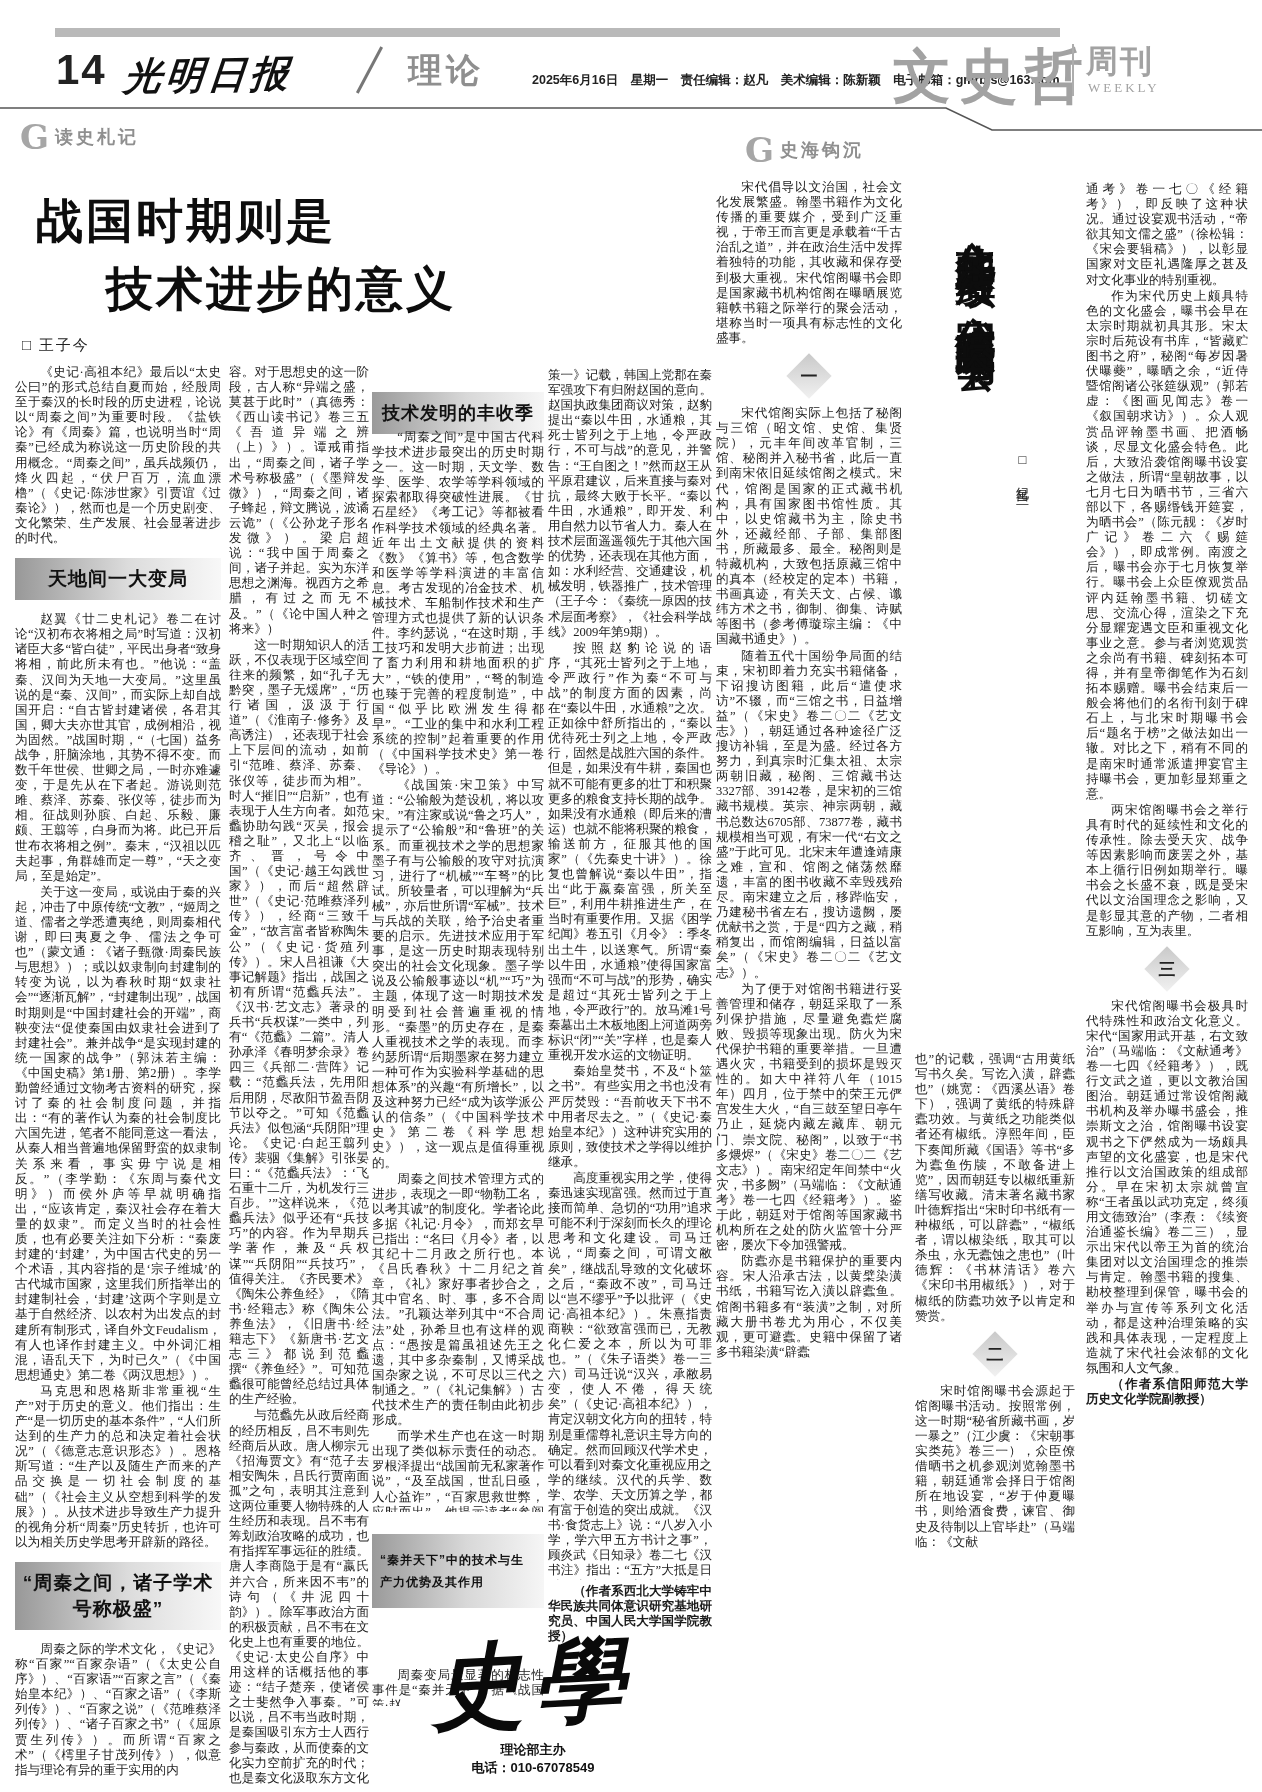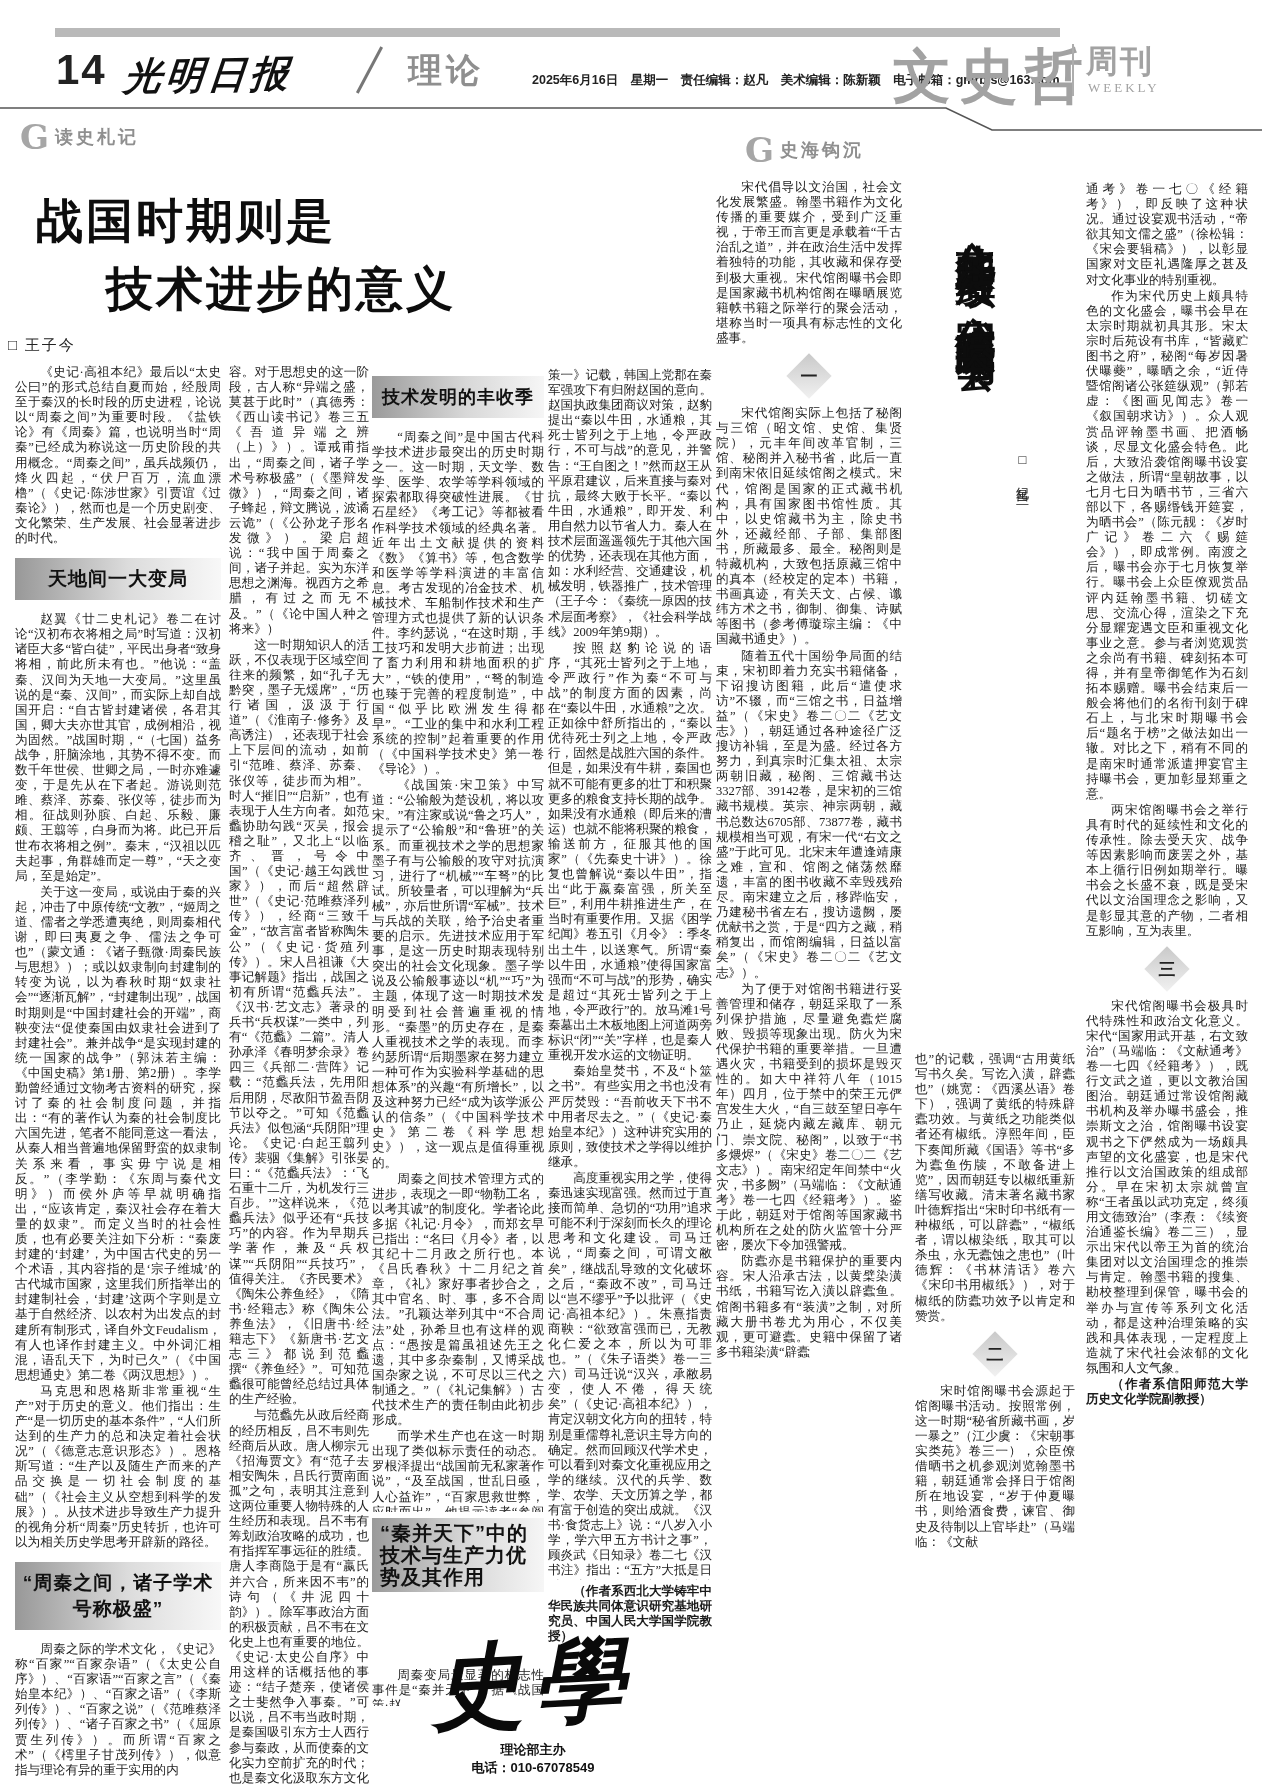--- a/index.html
+++ b/index.html
@@ -39,21 +39,21 @@
   .para{font-size:12.6px;line-height:15.1px;text-indent:2em;margin:0 0 1px 0;}
   .para.noindent{text-indent:0;}
   .credit{font-weight:bold;text-indent:2em;}
   .subhead{background:linear-gradient(90deg,#989898 0%,#dcdcdc 55%,#f8f8f8 100%);
            font-family:"Liberation Sans",sans-serif;font-weight:900;color:#111;
            font-size:19px;line-height:26px;text-align:center;text-indent:0;
            padding:8px 6px;margin:12px 0 12px 0;letter-spacing:1px;}
   .boxtitle{position:absolute;background:linear-gradient(90deg,#9a9a9a 0%,#d8d8d8 55%,#f6f6f6 100%);
             font-family:"Liberation Sans",sans-serif;font-weight:900;color:#111;
             display:flex;align-items:center;justify-content:center;text-align:left;
-            letter-spacing:1px;padding:4px 8px;box-sizing:border-box;}
+            letter-spacing:1px;padding:4px 8px;box-sizing:border-box;margin-top:16px;}
   .sec-divider{display:flex;justify-content:center;margin:14px 0;}
   .diamond{width:32px;height:32px;background:linear-gradient(135deg,#c9c9c9,#f1f1f1);
            transform:rotate(45deg);display:flex;align-items:center;justify-content:center;}
   .diamond i{transform:rotate(-45deg);font-style:normal;font-weight:bold;font-size:17px;color:#222;}
   
   .seal-wrap{position:absolute;text-align:center;}
   .seal-text{font-size:92px;font-weight:900;font-style:italic;color:#0a0a0a;line-height:1.05;
              transform:rotate(-3deg);letter-spacing:10px;}
   .seal-org{font-family:"Liberation Sans",sans-serif;font-size:13px;font-weight:bold;color:#111;margin-top:8px;}
   .seal-phone{font-family:"Liberation Sans",sans-serif;font-size:13px;font-weight:bold;color:#111;}
@@ -81,21 +81,21 @@
     <polyline points="0,108 946,108 992,130 1262,130" fill="none" stroke="#555" stroke-width="1.6"></polyline>
   </svg>
 
   <div class="badge" style="left:20px;top:120px;">
     <span class="gicon">G</span>
     <span class="blabel">读史札记</span>
   </div>
 
   <div class="headline" style="left:36px;top:190px;">战国时期则是</div>
   <div class="headline" style="left:106px;top:258px;">技术进步的意义</div>
-  <div class="byline" style="left:8px;top:336px;">□ 王子今</div>
+  <div class="byline" style="left:22px;top:336px;">□ 王子今</div>
 
   <div class="col" style="left:15px;top:365px;width:206px;height:1420px;">
       <div class="para">《史记·高祖本纪》最后以“太史公曰”的形式总结自夏而始，经殷周至于秦汉的长时段的历史进程，论说以“周秦之间”为重要时段。《盐铁论》有《周秦》篇，也说明当时“周秦”已经成为称说这一历史阶段的共用概念。“周秦之间”，虽兵战频仍，烽火四起，“伏尸百万，流血漂橹”（《史记·陈涉世家》引贾谊《过秦论》），然而也是一个历史剧变、文化繁荣、生产发展、社会显著进步的时代。</div>
       <div class="subhead">天地间一大变局</div>
       <div class="para">赵翼《廿二史札记》卷二在讨论“汉初布衣将相之局”时写道：汉初诸臣大多“皆白徒”，平民出身者“致身将相，前此所未有也。”他说：“盖秦、汉间为天地一大变局。”这里虽说的是“秦、汉间”，而实际上却自战国开启：“自古皆封建诸侯，各君其国，卿大夫亦世其官，成例相沿，视为固然。”战国时期，“（七国）益务战争，肝脑涂地，其势不得不变。而数千年世侯、世卿之局，一时亦难遽变，于是先从在下者起。游说则范雎、蔡泽、苏秦、张仪等，徒步而为相。征战则孙膑、白起、乐毅、廉颇、王翦等，白身而为将。此已开后世布衣将相之例”。秦末，“汉祖以匹夫起事，角群雄而定一尊”，“天之变局，至是始定”。</div>
       <div class="para">关于这一变局，或说由于秦的兴起，冲击了中原传统“文教”，“姬周之道、儒者之学悉遭夷绝，则周秦相代谢，即曰夷夏之争、儒法之争可也”（蒙文通：《诸子甄微·周秦民族与思想》）；或以奴隶制向封建制的转变为说，以为春秋时期“奴隶社会”“逐渐瓦解”，“封建制出现”，战国时期则是“中国封建社会的开端”，商鞅变法“促使秦国由奴隶社会进到了封建社会”。兼并战争“是实现封建的统一国家的战争”（郭沫若主编：《中国史稿》第1册、第2册）。李学勤曾经通过文物考古资料的研究，探讨了秦的社会制度问题，并指出：“有的著作认为秦的社会制度比六国先进，笔者不能同意这一看法，从秦人相当普遍地保留野蛮的奴隶制关系来看，事实毋宁说是相反。”（李学勤：《东周与秦代文明》）而侯外庐等早就明确指出，“应该肯定，秦汉社会存在着大量的奴隶”。而定义当时的社会性质，也有必要关注如下分析：“秦废封建的‘封建’，为中国古代史的另一个术语，其内容指的是‘宗子维城’的古代城市国家，这里我们所指举出的封建制社会，‘封建’这两个字则是立基于自然经济、以农村为出发点的封建所有制形式，译自外文Feudalism，有人也译作封建主义。中外词汇相混，语乱天下，为时已久”（《中国思想通史》第二卷《两汉思想》）。</div>
       <div class="para">马克思和恩格斯非常重视“生产”对于历史的意义。他们指出：生产“是一切历史的基本条件”，“人们所达到的生产力的总和决定着社会状况”（《德意志意识形态》）。恩格斯写道：“生产以及随生产而来的产品交换是一切社会制度的基础”（《社会主义从空想到科学的发展》）。从技术进步导致生产力提升的视角分析“周秦”历史转折，也许可以为相关历史学思考开辟新的路径。</div>
       <div class="subhead">“周秦之间，诸子学术号称极盛”</div>
       <div class="para">周秦之际的学术文化，《史记》称“百家”“百家杂语”（《太史公自序》）、“百家语”“百家之言”（《秦始皇本纪》）、“百家之语”（《李斯列传》）、“百家之说”（《范雎蔡泽列传》）、“诸子百家之书”（《屈原贾生列传》）。而所谓“百家之术”（《樗里子甘茂列传》），似意指与理论有异的重于实用的内</div>
     </div>
@@ -105,21 +105,21 @@
       <div class="para">与范蠡先从政后经商的经历相反，吕不韦则先经商后从政。唐人柳宗元《招海贾文》有“范子去相安陶朱，吕氏行贾南面孤”之句，表明其注意到这两位重要人物特殊的人生经历和表现。吕不韦有筹划政治攻略的成功，也有指挥军事远征的胜绩。唐人李商隐于是有“嬴氏并六合，所来因不韦”的诗句（《井泥四十韵》）。除军事政治方面的积极贡献，吕不韦在文化史上也有重要的地位。《史记·太史公自序》中用这样的话概括他的事迹：“结子楚亲，使诸侯之士斐然争入事秦。”可以说，吕不韦当政时期，是秦国吸引东方士人西行参与秦政，从而使秦的文化实力空前扩充的时代；也是秦文化汲取东方文化的内涵，取得历史性跃升的时代。这一文化进步的突出标志，是《吕氏春秋》的问世。有意思的是《吕氏春秋》中也有与范蠡《养鱼经》类似的技术学内容，如《上农》等四篇，总结并保留了中国上古时代农学知识精华。李约瑟曾说，《吕氏春秋》是吕不韦“领导一批对科学技术感兴趣的人编著”的（《中国科学技术史》第一卷《导论》）。</div>
     </div>
 
   <div class="boxtitle" style="left:372px;top:376px;width:172px;height:42px;font-size:18px;">技术发明的丰收季</div>
   <div class="col" style="left:372px;top:430px;width:172px;height:1082px;">
       <div class="para">“周秦之间”是中国古代科学技术进步最突出的历史时期之一。这一时期，天文学、数学、医学、农学等学科领域的探索都取得突破性进展。《甘石星经》《考工记》等都被看作科学技术领域的经典名著。近年出土文献提供的资料《数》《算书》等，包含数学和医学等学科演进的丰富信息。考古发现的冶金技术、机械技术、车船制作技术和生产管理方式也提供了新的认识条件。李约瑟说，“在这时期，手工技巧和发明大步前进；出现了畜力利用和耕地面积的扩大”，“铁的使用”，“弩的制造也臻于完善的程度制造”，中国“似乎比欧洲发生得都早”。“工业的集中和水利工程系统的控制”起着重要的作用（《中国科学技术史》第一卷《导论》）。</div>
       <div class="para">《战国策·宋卫策》中写道：“公输般为楚设机，将以攻宋。”有注家或说“鲁之巧人”，提示了“公输般”和“鲁班”的关系。而重视技术之学的思想家墨子有与公输般的攻守对抗演习，进行了“机械”“车弩”的比试。所较量者，可以理解为“兵械”，亦后世所谓“军械”。技术与兵战的关联，给予治史者重要的启示。先进技术应用于军事，是这一历史时期表现特别突出的社会文化现象。墨子学说及公输般事迹以“机”“巧”为主题，体现了这一时期技术发明受到社会普遍重视的情形。“秦墨”的历史存在，是秦人重视技术之学的表现。而李约瑟所谓“后期墨家在努力建立一种可作为实验科学基础的思想体系”的兴趣“有所增长”，以及这种努力已经“成为该学派公认的信条”（《中国科学技术史》第二卷《科学思想史》），这一观点是值得重视的。</div>
       <div class="para">周秦之间技术管理方式的进步，表现之一即“物勒工名，以考其诚”的制度化。学者论此多据《礼记·月令》，而郑玄早已指出：“名曰《月令》者，以其纪十二月政之所行也。本《吕氏春秋》十二月纪之首章，《礼》家好事者抄合之，其中官名、时、事，多不合周法。”孔颖达举列其中“不合周法”处，孙希旦也有这样的观点：“愚按是篇虽祖述先王之遗，其中多杂秦制，又博采战国杂家之说，不可尽以三代之制通之。”（《礼记集解》）古代技术生产的责任制由此初步形成。</div>
       <div class="para">而学术生产也在这一时期出现了类似标示责任的动态。罗根泽提出“战国前无私家著作说”，“及至战国，世乱日亟，人心益诈”，“百家思救世弊，应时而出”。他提示读者“参阅顾炎武《日知录·周末风俗》”（罗根泽编著：《古史辨》四）。而顾炎武论“周末风俗”时这样评价导致“春秋”以来“风俗”大变的“百家”学人：“观夫史之所录，无非功名势利之人，笔札喉舌之辈，而如董生之言‘正谊明道’者，不一二见也。”（《日知录》卷一三）然而正是他们，打破了“春秋时犹尊礼重信”“尊周王”“论宗姓氏族”等传统，促成了空前的文化繁荣和技术进步。</div>
     </div>
-  <div class="boxtitle" style="left:372px;top:1518px;width:172px;height:74px;font-size:20px;line-height:22px;">“秦并天下”中的技术与生产力优势及其作用</div>
+  <div class="boxtitle" style="left:372px;top:1518px;width:172px;height:74px;font-size:12px;line-height:22px;">“秦并天下”中的技术与生产力优势及其作用</div>
   <div class="col" style="left:372px;top:1668px;width:172px;height:38px;">
       <div class="para">周秦变局最显著的标志性事件是“秦并天下”。据《战国策·赵</div>
     </div>
 
   <div class="col" style="left:548px;top:368px;width:164px;height:1212px;">
       <div class="para noindent">策一》记载，韩国上党郡在秦军强攻下有归附赵国的意向。赵国执政集团商议对策，赵豹提出“秦以牛田，水通粮，其死士皆列之于上地，令严政行，不可与战”的意见，并警告：“王自图之！”然而赵王从平原君建议，后来直接与秦对抗，最终大败于长平。“秦以牛田，水通粮”，即开发、利用自然力以节省人力。秦人在技术层面遥遥领先于其他六国的优势，还表现在其他方面，如：水利经营、交通建设，机械发明，铁器推广，技术管理（王子今：《秦统一原因的技术层面考察》，《社会科学战线》2009年第9期）。</div>
       <div class="para">按照赵豹论说的语序，“其死士皆列之于上地，令严政行”作为秦“不可与战”的制度方面的因素，尚在“秦以牛田，水通粮”之次。正如徐中舒所指出的，“秦以优待死士列之上地，令严政行，固然是战胜六国的条件。但是，如果没有牛耕，秦国也就不可能有更多的壮丁和积聚更多的粮食支持长期的战争。如果没有水通粮（即后来的漕运）也就不能将积聚的粮食，输送前方，征服其他的国家”（《先秦史十讲》）。徐复也曾解说“秦以牛田”，指出“此于嬴秦富强，所关至巨”，利用牛耕推进生产，在当时有重要作用。又据《困学纪闻》卷五引《月令》：季冬出土牛，以送寒气。所谓“秦以牛田，水通粮”使得国家富强而“不可与战”的形势，确实是超过“其死士皆列之于上地，令严政行”的。放马滩1号秦墓出土木板地图上河道两旁标识“闭”“关”字样，也是秦人重视开发水运的文物证明。</div>
       <div class="para">秦始皇焚书，不及“卜筮之书”。有些实用之书也没有严厉焚毁：“吾前收天下书不中用者尽去之。”（《史记·秦始皇本纪》）这种讲究实用的原则，致使技术之学得以维护继承。</div>
       <div class="para">高度重视实用之学，使得秦迅速实现富强。然而过于直接而简单、急切的“功用”追求可能不利于深刻而长久的理论思考和文化建设。司马迁说，“周秦之间，可谓文敝矣”，继战乱导致的文化破坏之后，“秦政不改”，司马迁以“岂不缪乎”予以批评（《史记·高祖本纪》）。朱熹指责商鞅：“欲致富强而已，无教化仁爱之本，所以为可罪也。”（《朱子语类》卷一三六）司马迁说“汉兴，承敝易变，使人不倦，得天统矣”（《史记·高祖本纪》），肯定汉朝文化方向的扭转，特别是重儒尊礼意识主导方向的确定。然而回顾汉代学术史，可以看到对秦文化重视应用之学的继续。汉代的兵学、数学、农学、天文历算之学，都有富于创造的突出成就。《汉书·食货志上》说：“八岁入小学，学六甲五方书计之事”，顾炎武《日知录》卷二七《汉书注》指出：“五方”大抵是日时、六十甲子之类，九州岳渎、列国之名；“‘计’者，九数”。王应麟《困学纪闻校证》卷一〇《小学》说其法“宣于天下，小学是则是效”。《九章算术》及“许商《算术》二十六卷、杜忠《算术》十六卷”，“六甲”是关于时间的学问，“九数”是关于数量的学问。这些知识进入“小学”即童蒙教育基本内容，体现了“周秦”以来崇尚实学的科学精神得以传承。</div>
     </div>

